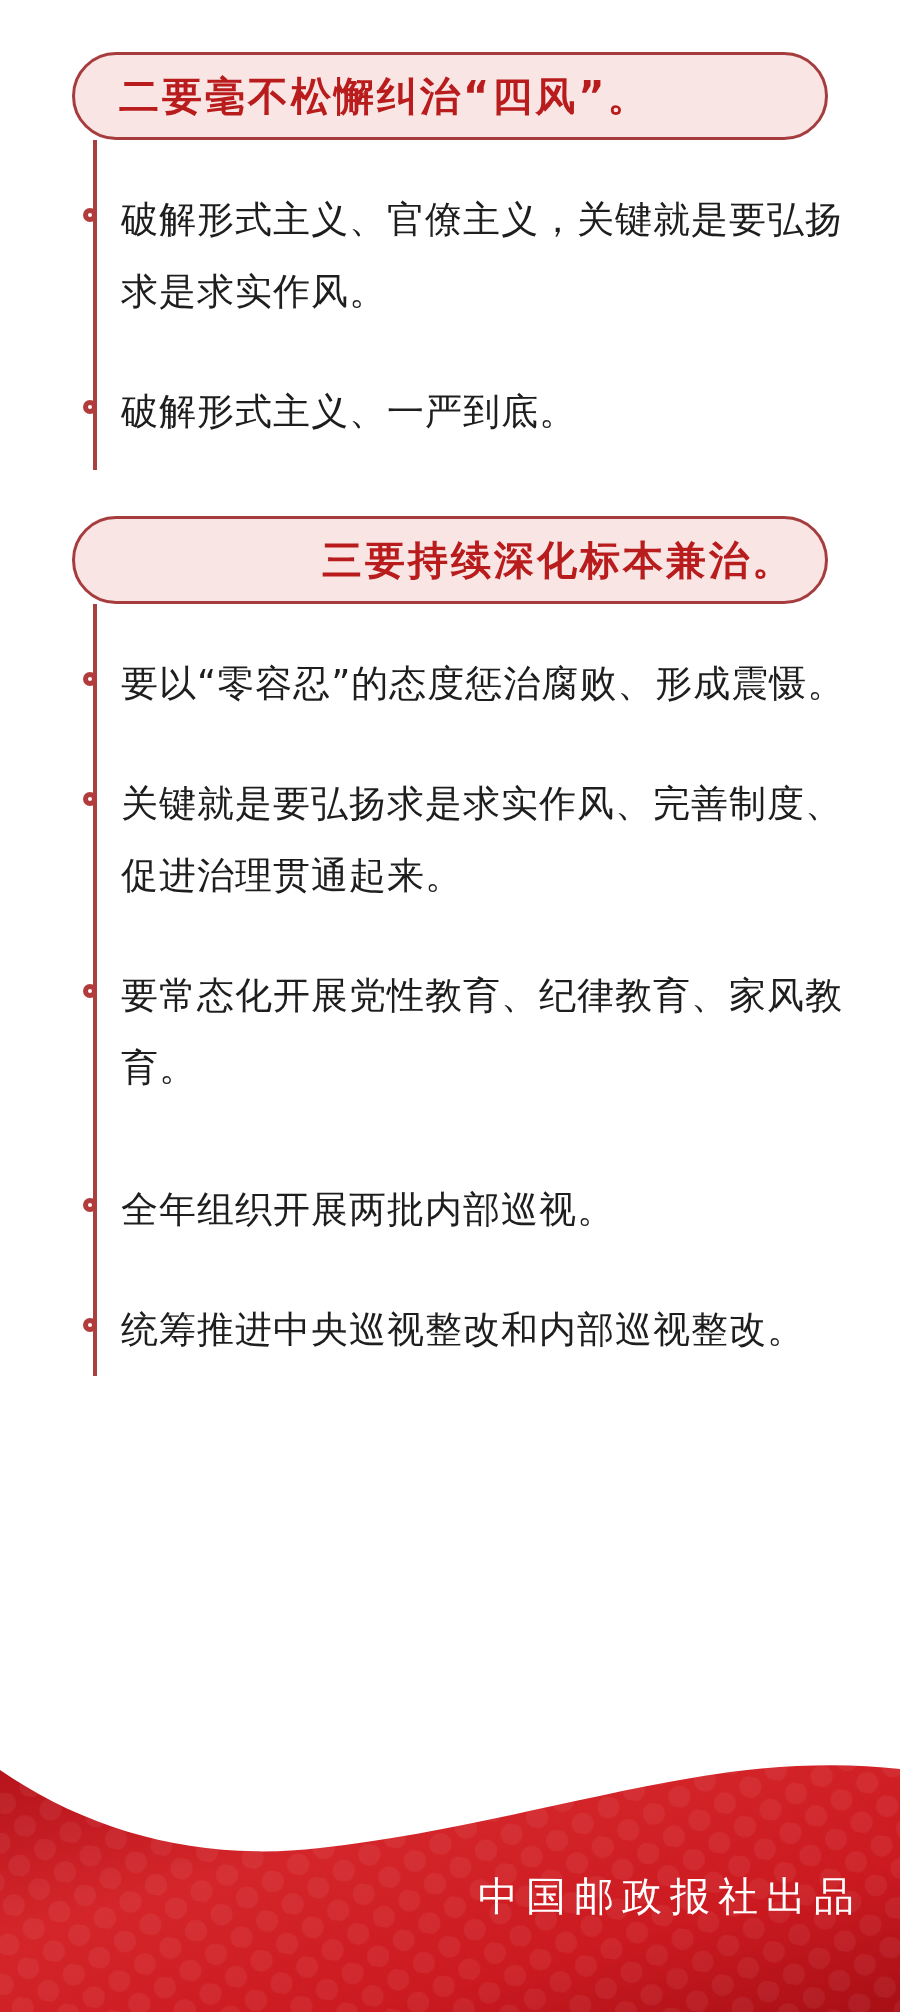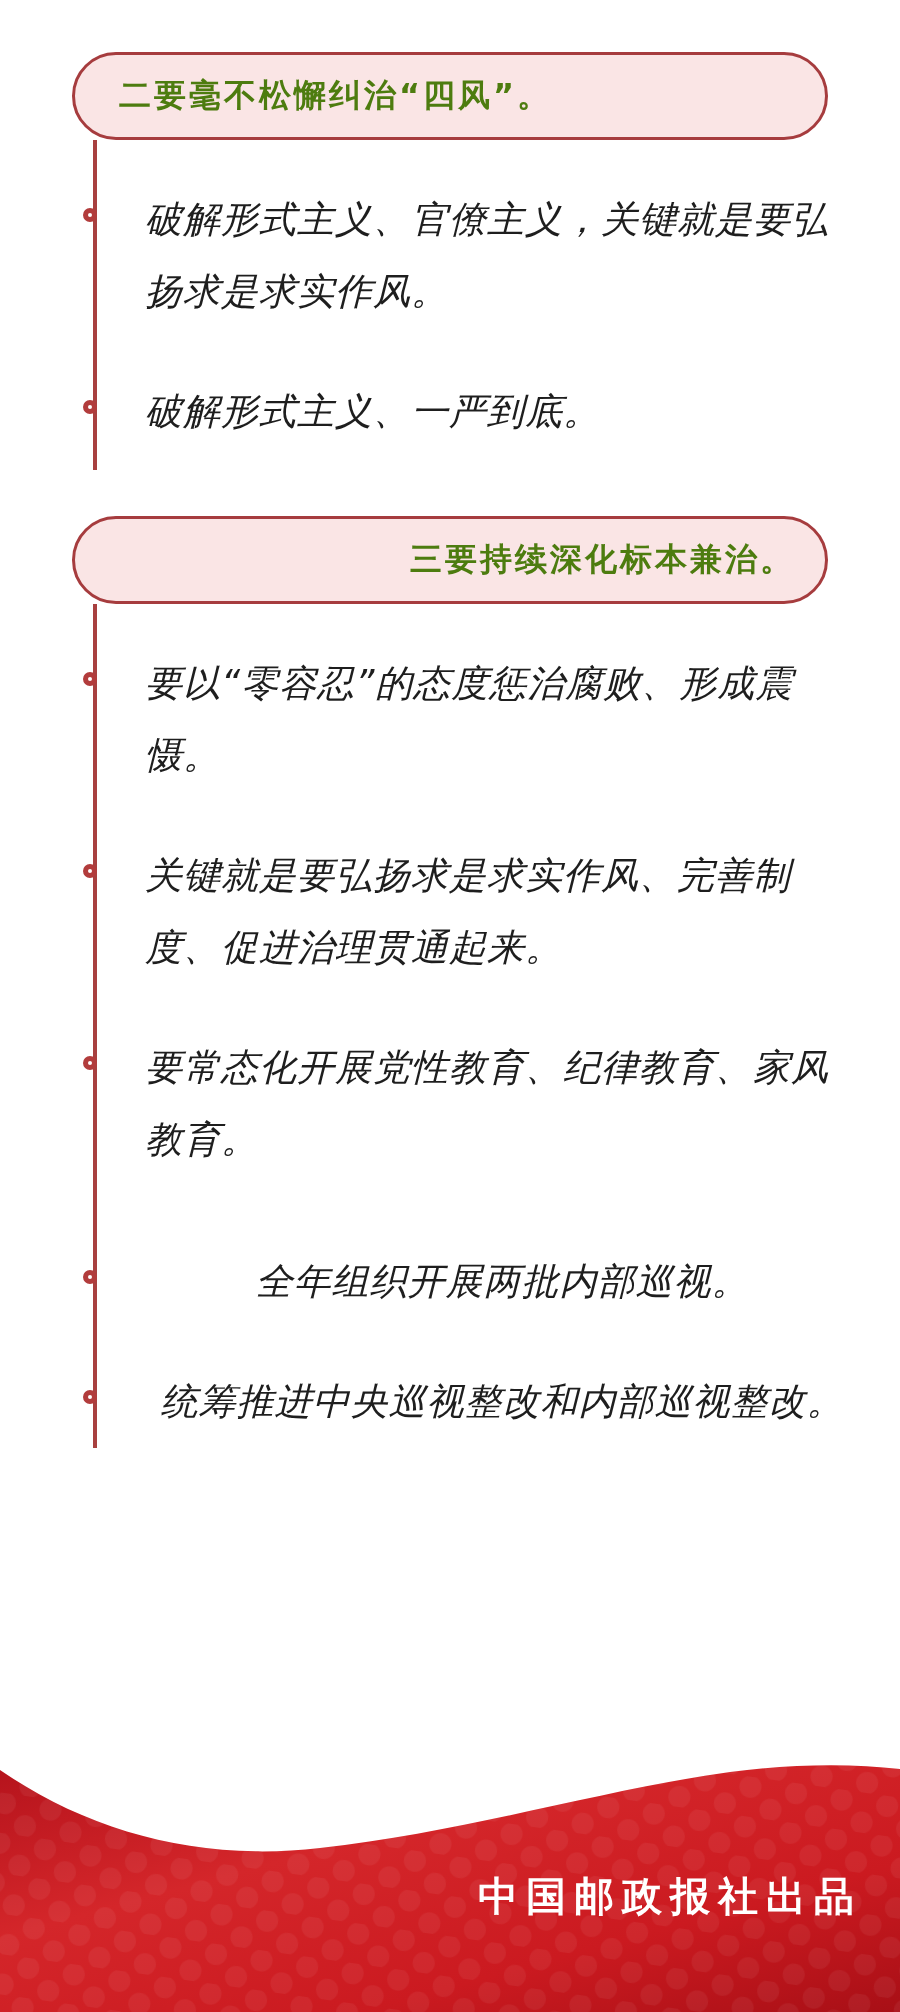--- a/index.html
+++ b/index.html
@@ -17,23 +17,23 @@
     margin:0 72px;
     height:88px;
     background:#fae5e5;
     border:3px solid #a63c3e;
     border-radius:46px;
     display:flex;
     align-items:center;
     padding:0 30px 0 44px;
   }
   .pill .pill-label {
-    font-size:32px;
+    font-size:40px;
     font-weight:bold;
-    color:#4d7c0f;
+    color:#b91c1c;
     letter-spacing:3px;
     white-space:nowrap;
   }
   .pill-1 { margin-top:52px; }
   .pill-2 { margin-top:46px;justify-content:flex-end; }
   .pill-3 { margin-top:20px; }
 
   
   .timeline {
     position:relative;
@@ -41,54 +41,53 @@
     padding:44px 0 12px 0;
   }
   .tl-line {
     position:absolute;
     left:0; top:0; bottom:0;
     width:4px;
     background:#a8403f;
   }
   .tl-item {
     position:relative;
-    padding-left:52px;
+    padding-left:28px;
     margin-bottom:48px;
     font-size:37px;
     line-height:72px;
     letter-spacing:1px;
     color:#1e1e1e;
-    font-style:italic;
   }
   .tl-item:last-child { margin-bottom:0; }
   .tl-dot {
     position:absolute;
     left:-10px; top:24px;
     width:14px; height:14px;
     background:#ffffff;
     border:5px solid #b23c3c;
     border-radius:50%;
   }
   .tl-1 { padding-bottom:22px; }
   .tl-2 { padding-bottom:26px; }
-  .tl-3 { padding-bottom:10px;text-align:center; }
+  .tl-3 { padding-bottom:10px; }
 
   
   .footer {
     position:absolute;
     left:0; right:0; bottom:0;
     height:260px;
   }
   .footer svg { display:block; width:100%; height:100%; }
   .credit {
     position:absolute;
     right:38px;
     bottom:88px;
     font-size:40px;
-    font-weight:bold;
+    font-weight:normal;
     letter-spacing:8px;
     color:#ffffff;
     white-space:nowrap;
   }
 </style>
 </head>
 <body>
 
 <div class="poster">
 

